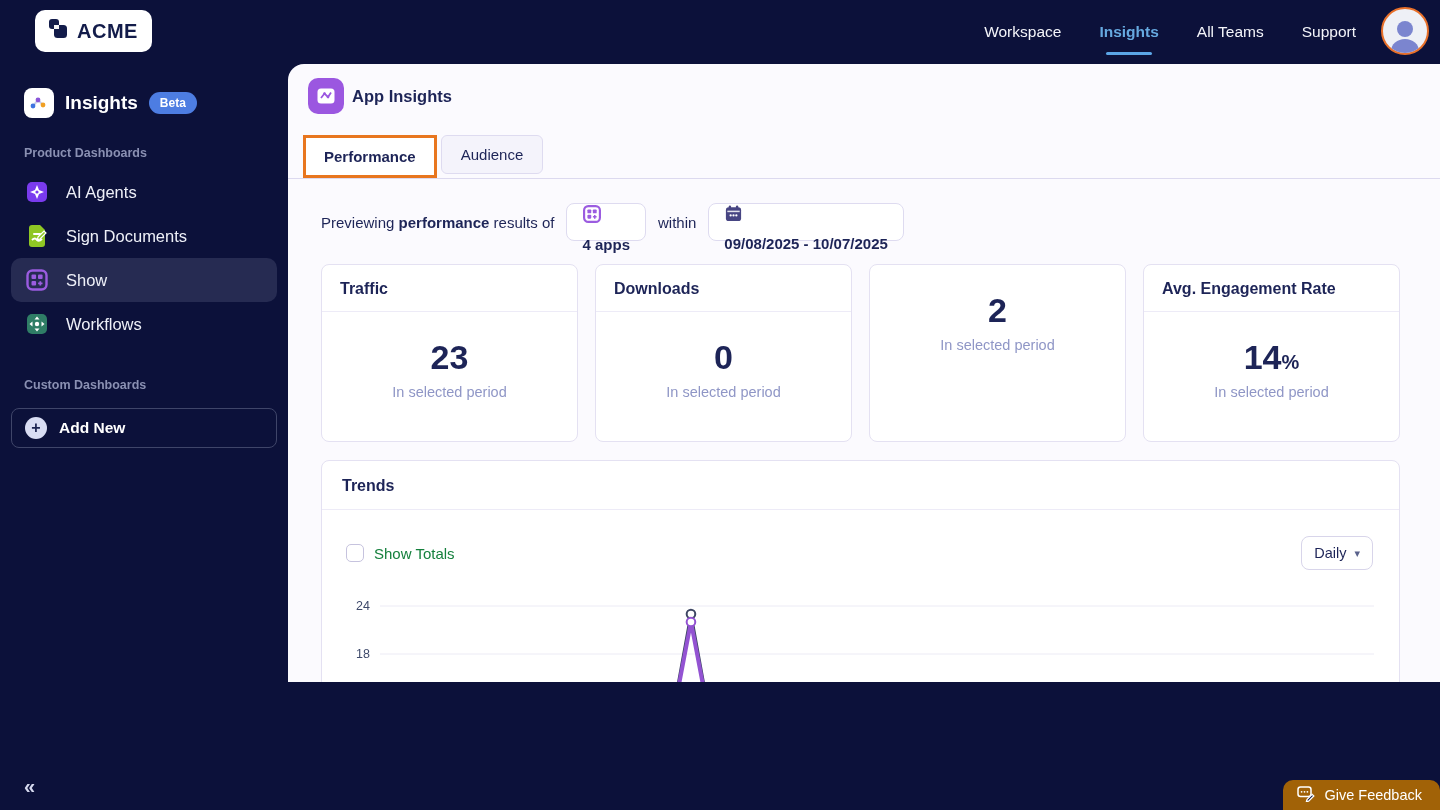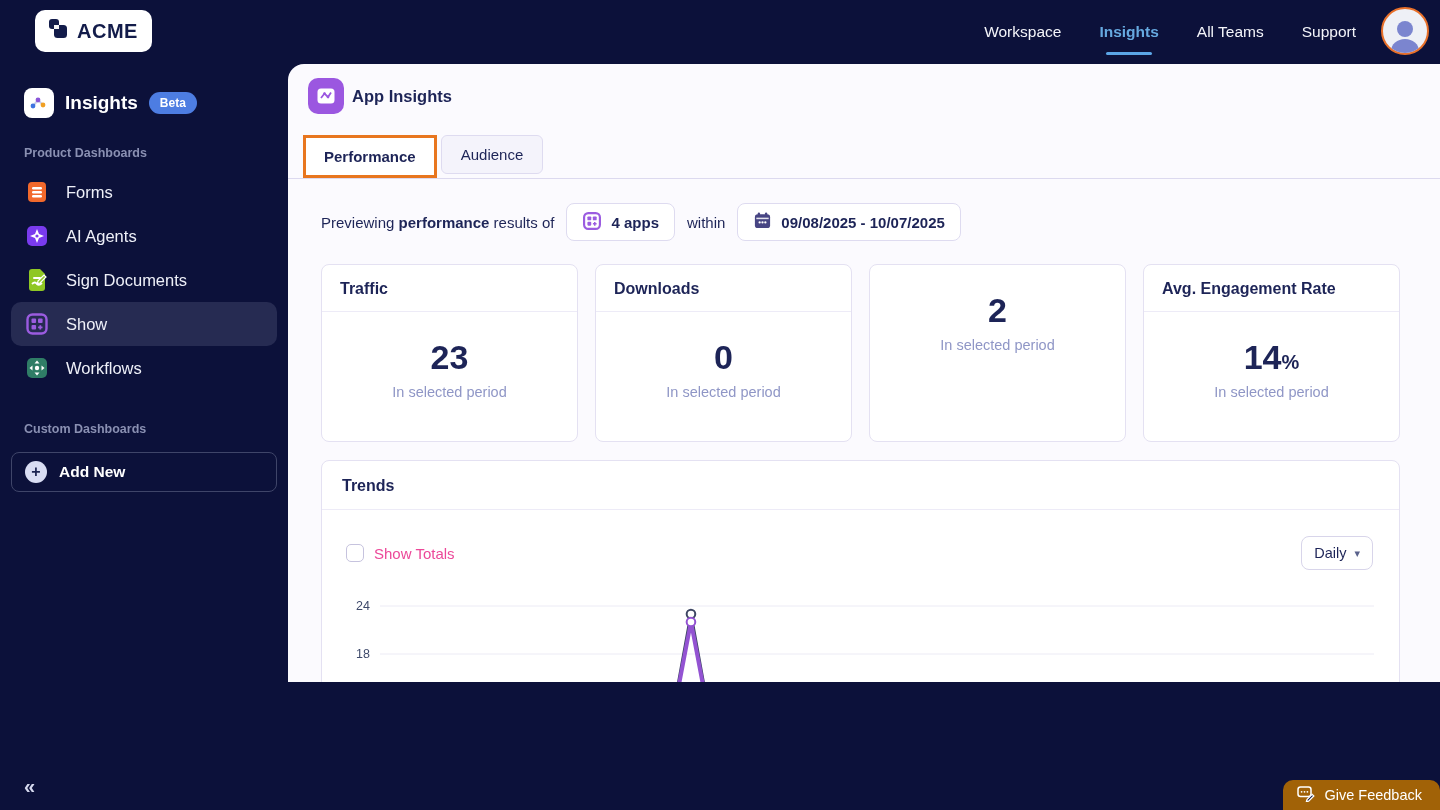--- a/index.html
+++ b/index.html
@@ -37,36 +37,36 @@
   .main-header { display:flex; align-items:center; gap:8px; padding:14px 0 0 20px; }
   .app-icon { width:36px; height:36px; border-radius:10px; background:#9b57e0; display:flex; align-items:center; justify-content:center; }
   .main-title { font-size:16.5px; font-weight:700; color:#1d2457; }
   .tabs-row { display:flex; align-items:flex-end; margin:21px 0 0 15px; }
   .tab { font-size:15px; cursor:pointer; }
   .tab.performance { background:#ffffff; border:3px solid #e8761f; padding:10px 18px; font-weight:700; color:#1d2457; }
   .tab.audience { background:#f4f3fb; border:1px solid #dedbf0; border-radius:6px; padding:10px 19px; margin-left:4px; margin-bottom:4px; color:#1d2457; }
   .header-divider { border-bottom:1px solid #dcd9ef; }
   .preview-row { display:flex; align-items:center; gap:12px; margin:24px 0 0 33px; font-size:15px; color:#1d2457; }
   .preview-text b { font-weight:700; }
-  .chip-btn { height:38px; background:#ffffff; border:1px solid #dedbf0; border-radius:8px; display:flex; align-items:center; gap:9px; padding:0 15px; font-size:15px; font-weight:700; color:#1d2457; cursor:pointer; }
+  .chip-btn { height:38px; background:#ffffff; border:1px solid #dedbf0; border-radius:8px; display:flex; align-items:flex-start; gap:9px; padding:0 15px; font-size:15px; font-weight:700; color:#1d2457; cursor:pointer;flex-direction:column; }
 
   .stats-row { display:flex; gap:17px; margin:23px 40px 0 33px; }
   .stat-card { flex:1; height:178px; background:#ffffff; border:1px solid #e4e1f2; border-radius:8px; overflow:hidden; }
   .stat-card-header { padding:15px 18px 13px; font-size:16px; font-weight:700; color:#1d2457; border-bottom:1px solid #edebf7; }
   .stat-card-body { text-align:center; }
   .stat-value { margin-top:26px; font-size:34px; font-weight:800; color:#1d2457; }
   .stat-value .suffix { font-size:20px; font-weight:800; }
   .stat-caption { margin-top:7px; font-size:14.5px; color:#8f96c6; }
 
   .trends-card { margin:18px 40px 0 33px; background:#ffffff; border:1px solid #e4e1f2; border-radius:8px; height:430px; overflow:hidden; }
   .trends-header { padding:16px 20px 14px; font-size:16px; font-weight:700; color:#1d2457; border-bottom:1px solid #edebf7; }
   .trends-controls { display:flex; align-items:center; justify-content:space-between; padding:26px 26px 0 24px; }
   .show-totals { display:flex; align-items:center; gap:10px; cursor:pointer; }
   .checkbox { width:18px; height:18px; border:1.5px solid #c6c3de; border-radius:5px; background:#fff; }
-  .show-totals-label { font-size:15px; color:#ec4899; }
+  .show-totals-label { font-size:15px; color:#15803d; }
   .interval-select { height:34px; background:#fff; border:1px solid #d8d5ea; border-radius:8px; display:flex; align-items:center; gap:8px; padding:0 12px; font-size:14.5px; color:#1d2457; cursor:pointer; }
   .interval-select .chev { font-size:11px; color:#5a628c; }
   .chart-wrap { padding:20px 14px 0 14px; }
 
   
   .feedback-btn { position:absolute; right:0; bottom:0; height:30px; background:#a16207; border-radius:10px 10px 0 0; display:flex; align-items:center; gap:9px; padding:0 18px 0 14px; cursor:pointer; }
   .feedback-label { color:#ffffff; font-size:14.5px; }
 </style>
 </head>
 <body>
@@ -106,31 +106,20 @@
         <circle cx="14" cy="12" r="2.4" fill="#f0a024"></circle>
       </svg>
     </span>
     <span class="side-product-name">Insights</span>
     <span class="beta-badge">Beta</span>
   </div>
 
   <div class="section-label">Product Dashboards</div>
 
   <div class="nav-list">
-    <div class="side-item">
-      <span class="side-icon">
-        <svg width="24" height="24" viewBox="0 0 24 24">
-          <rect x="3" y="2" width="18" height="20" rx="4" fill="#f2692c"></rect>
-          <rect x="7" y="7" width="10" height="2.4" rx="1.2" fill="#fff"></rect>
-          <rect x="7" y="11" width="10" height="2.4" rx="1.2" fill="#fff"></rect>
-          <rect x="7" y="15" width="10" height="2.4" rx="1.2" fill="#fff"></rect>
-        </svg>
-      </span>
-      <span>Forms</span>
-    </div>
     <div class="side-item">
       <span class="side-icon">
         <svg width="24" height="24" viewBox="0 0 24 24">
           <rect x="2" y="2" width="20" height="20" rx="5" fill="#7a3bee"></rect>
           <path d="M12 5 L14 10 L19 12 L14 14 L12 19 L10 14 L5 12 L10 10 Z" fill="#fff"></path>
           <circle cx="12" cy="12" r="1.6" fill="#7a3bee"></circle>
         </svg>
       </span>
       <span>AI Agents</span>
     </div>

